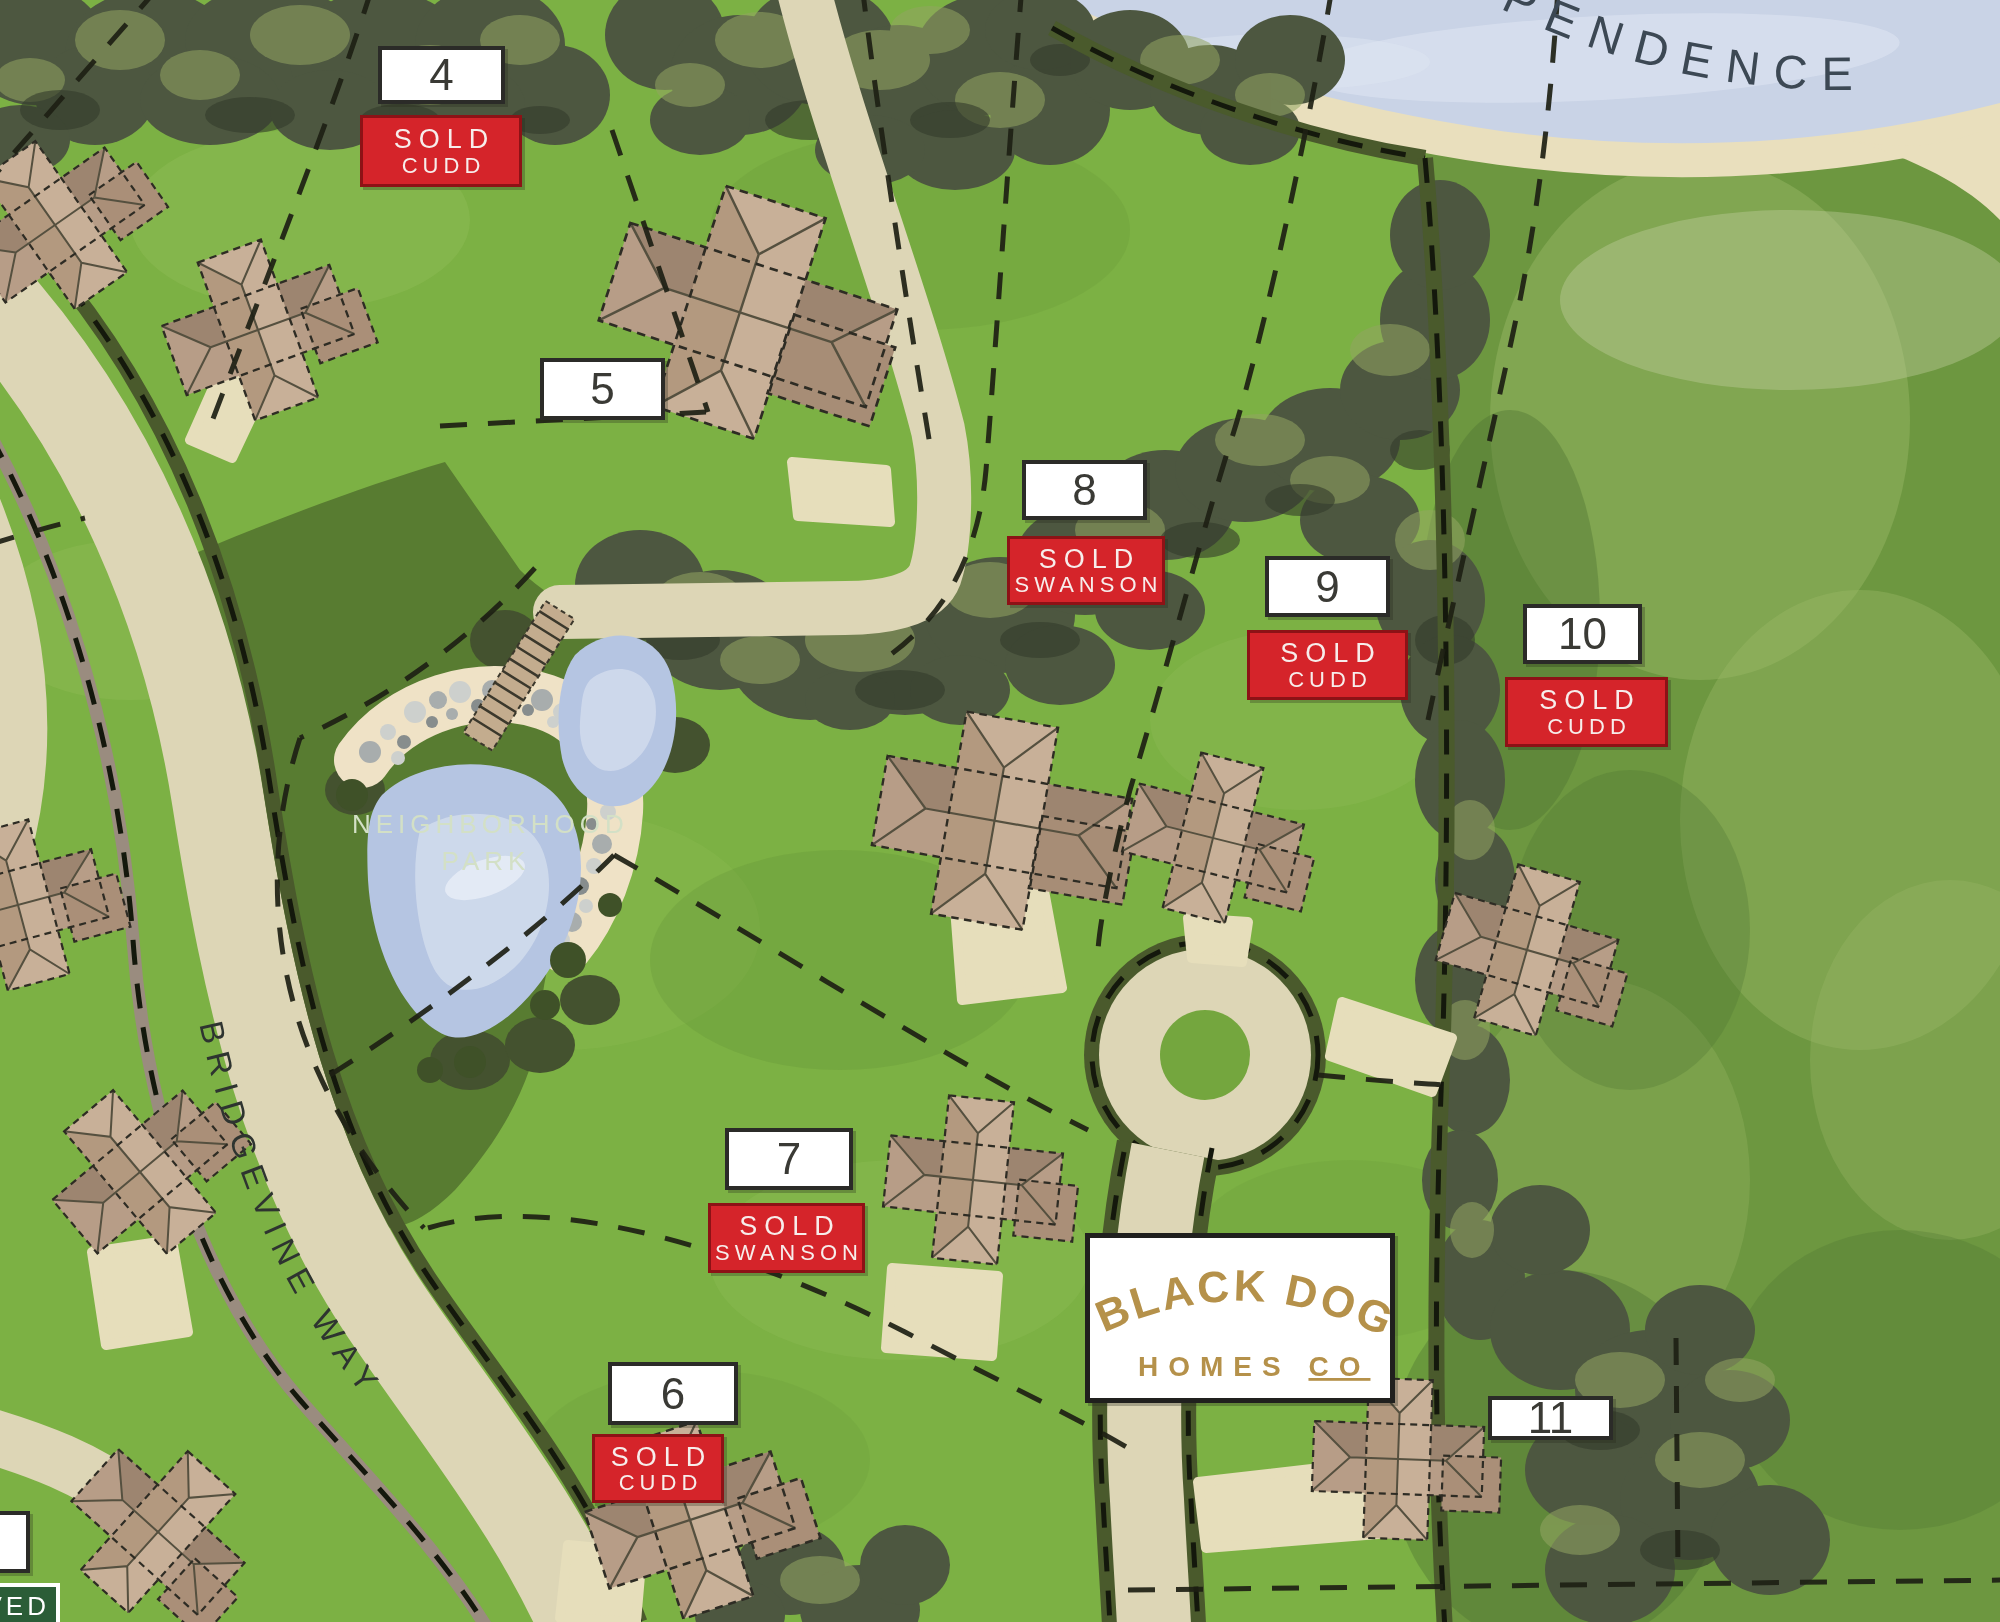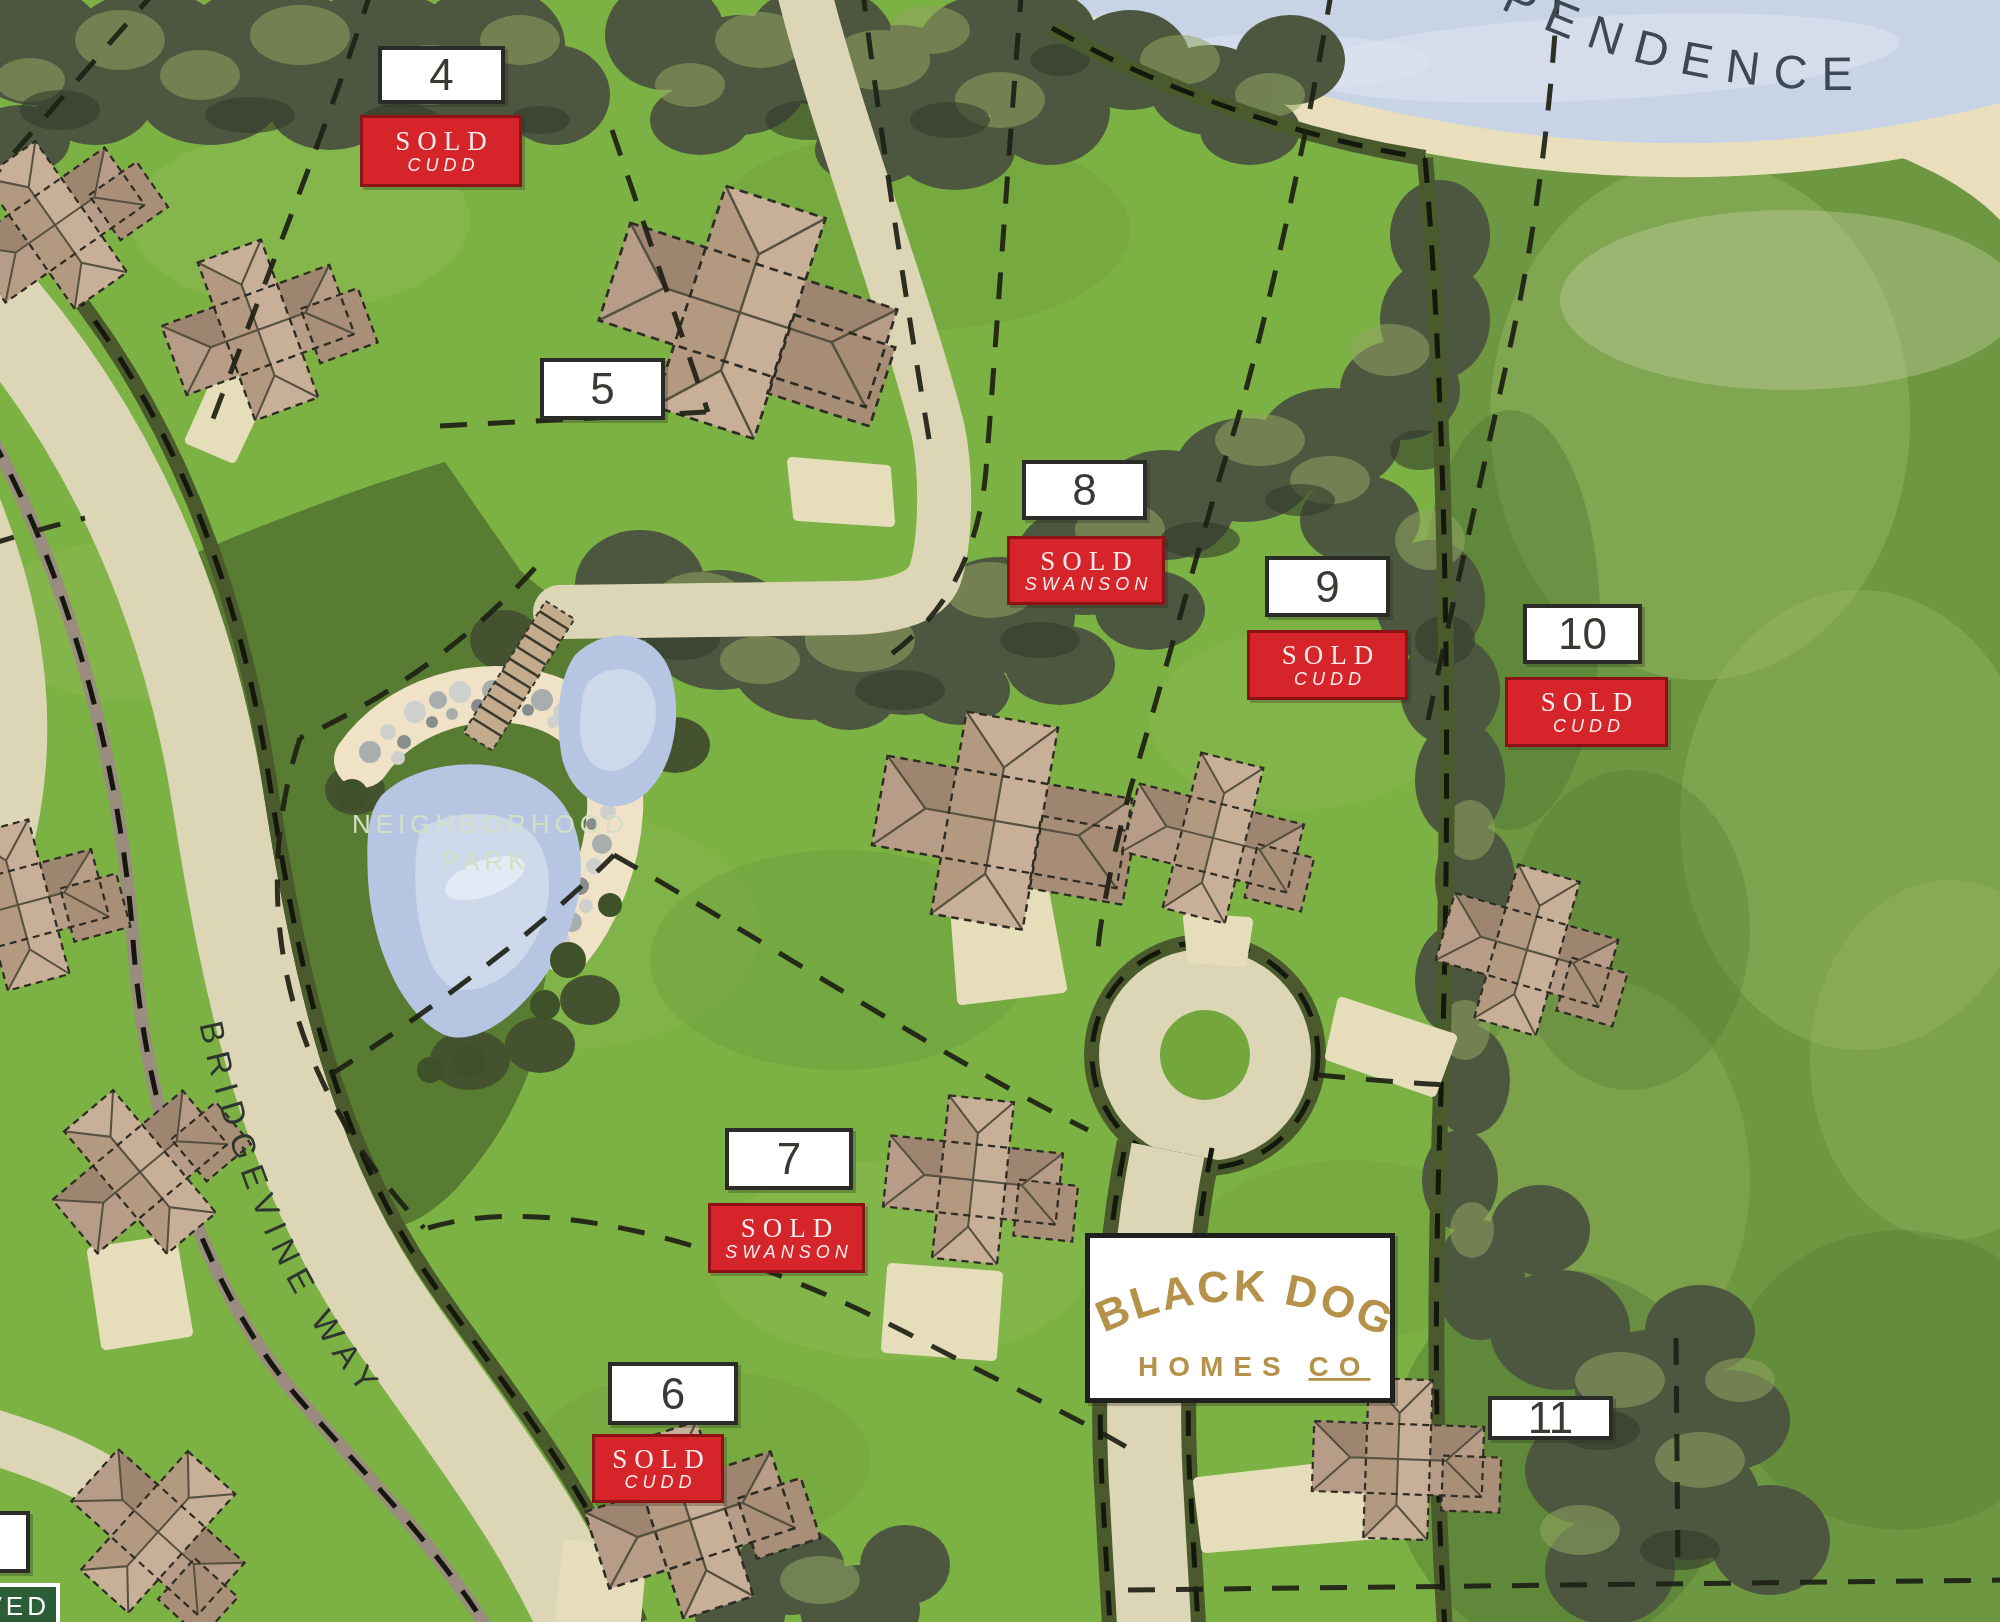--- a/index.html
+++ b/index.html
@@ -17,22 +17,22 @@
     position:absolute;background:#ffffff;border:4px solid #2b2b28;
     display:flex;align-items:center;justify-content:center;
     font-size:44px;color:#3a3a35;box-shadow:3px 3px 0 rgba(35,40,25,.28);
     box-sizing:border-box;
   }
   .sold{
     position:absolute;background:#d5242a;border:3px solid #8d1216;
     color:#f7edeb;display:flex;flex-direction:column;align-items:center;justify-content:center;
     box-shadow:3px 3px 0 rgba(35,40,25,.28);box-sizing:border-box;line-height:1.05;
   }
-  .sold .l1{font-size:27px;letter-spacing:7px;margin-left:7px;font-family:Liberation Serif, serif;}
-  .sold .l2{font-size:18px;letter-spacing:5px;margin-left:5px;font-style:italic;}
+  .sold .l1{font-size:27px;letter-spacing:7px;margin-left:7px;}
+  .sold .l2{font-size:22px;letter-spacing:5px;margin-left:5px;}
   .b4{left:378px;top:46px;width:127px;height:58px;}
   .s4{left:360px;top:115px;width:162px;height:72px;}
   .b5{left:540px;top:358px;width:125px;height:62px;}
   .b8{left:1022px;top:460px;width:125px;height:60px;}
   .s8{left:1007px;top:536px;width:158px;height:69px;}
   .b9{left:1265px;top:556px;width:125px;height:61px;}
   .s9{left:1247px;top:630px;width:161px;height:70px;}
   .b10{left:1523px;top:604px;width:119px;height:60px;}
   .s10{left:1505px;top:677px;width:163px;height:70px;}
   .b7{left:725px;top:1128px;width:128px;height:62px;}

